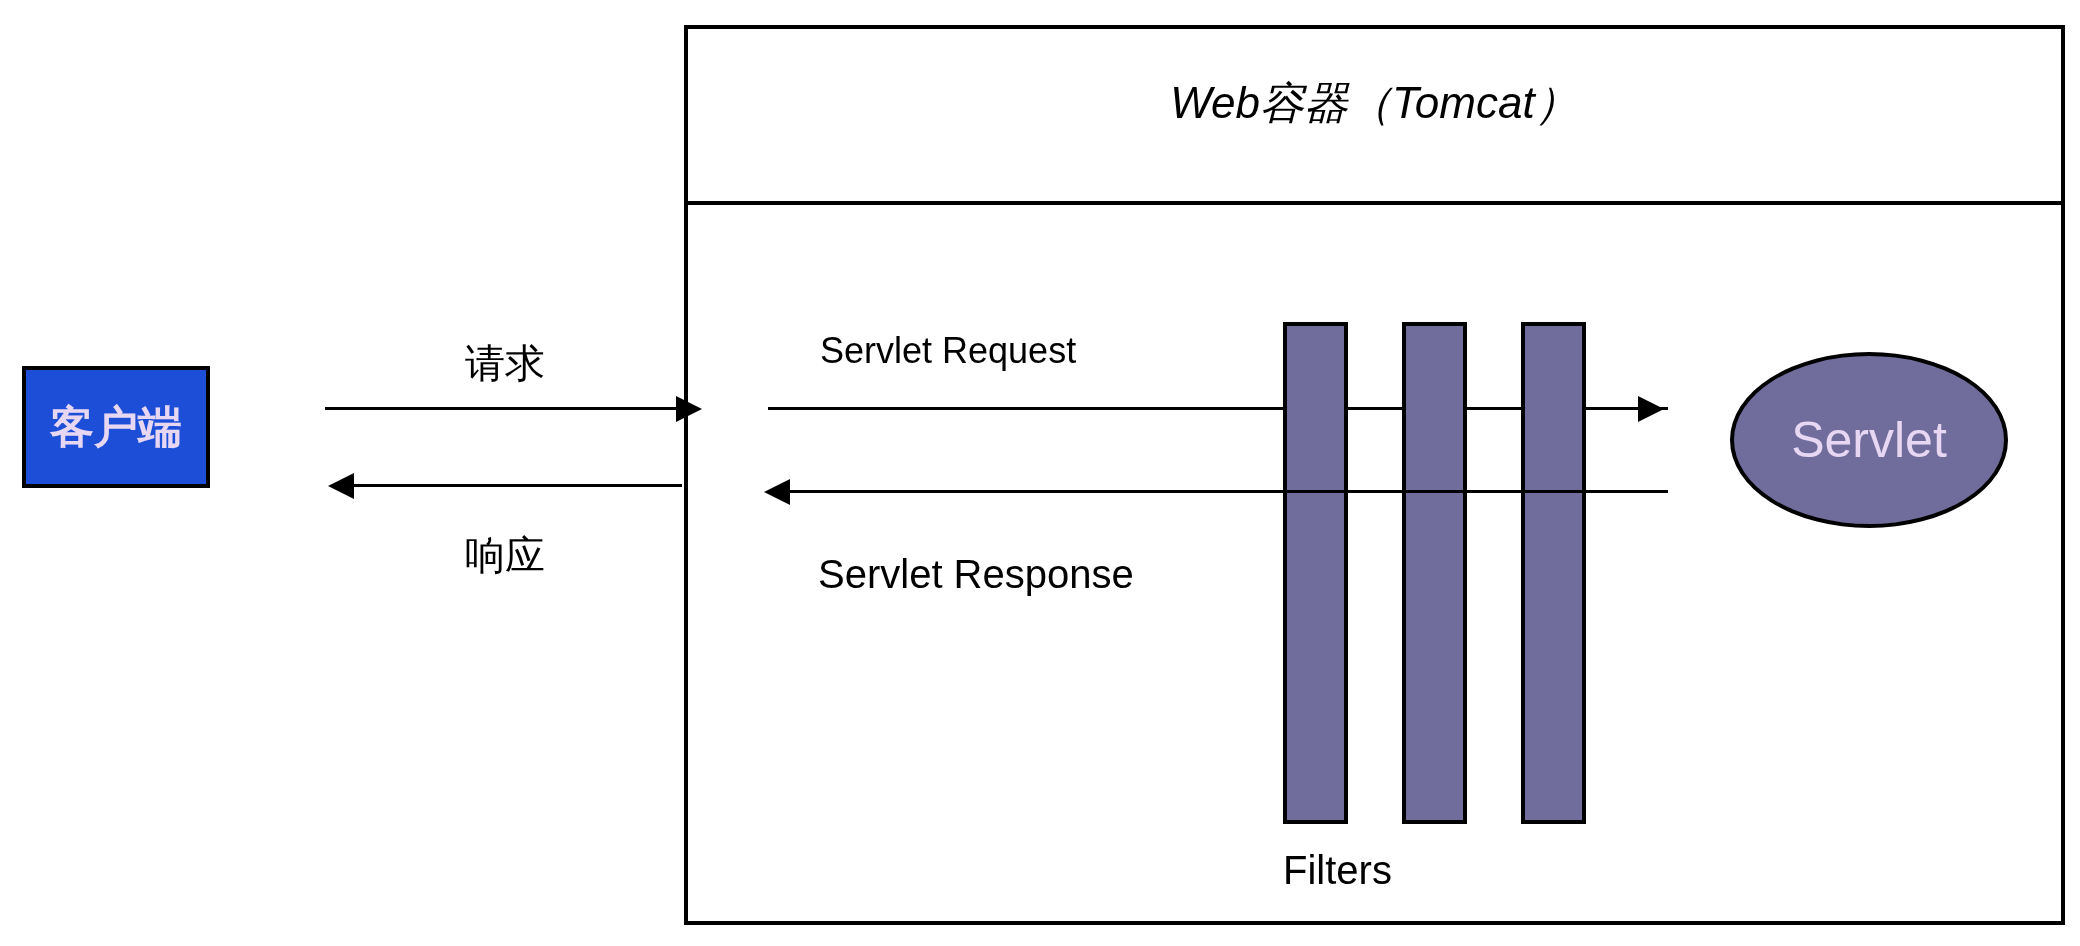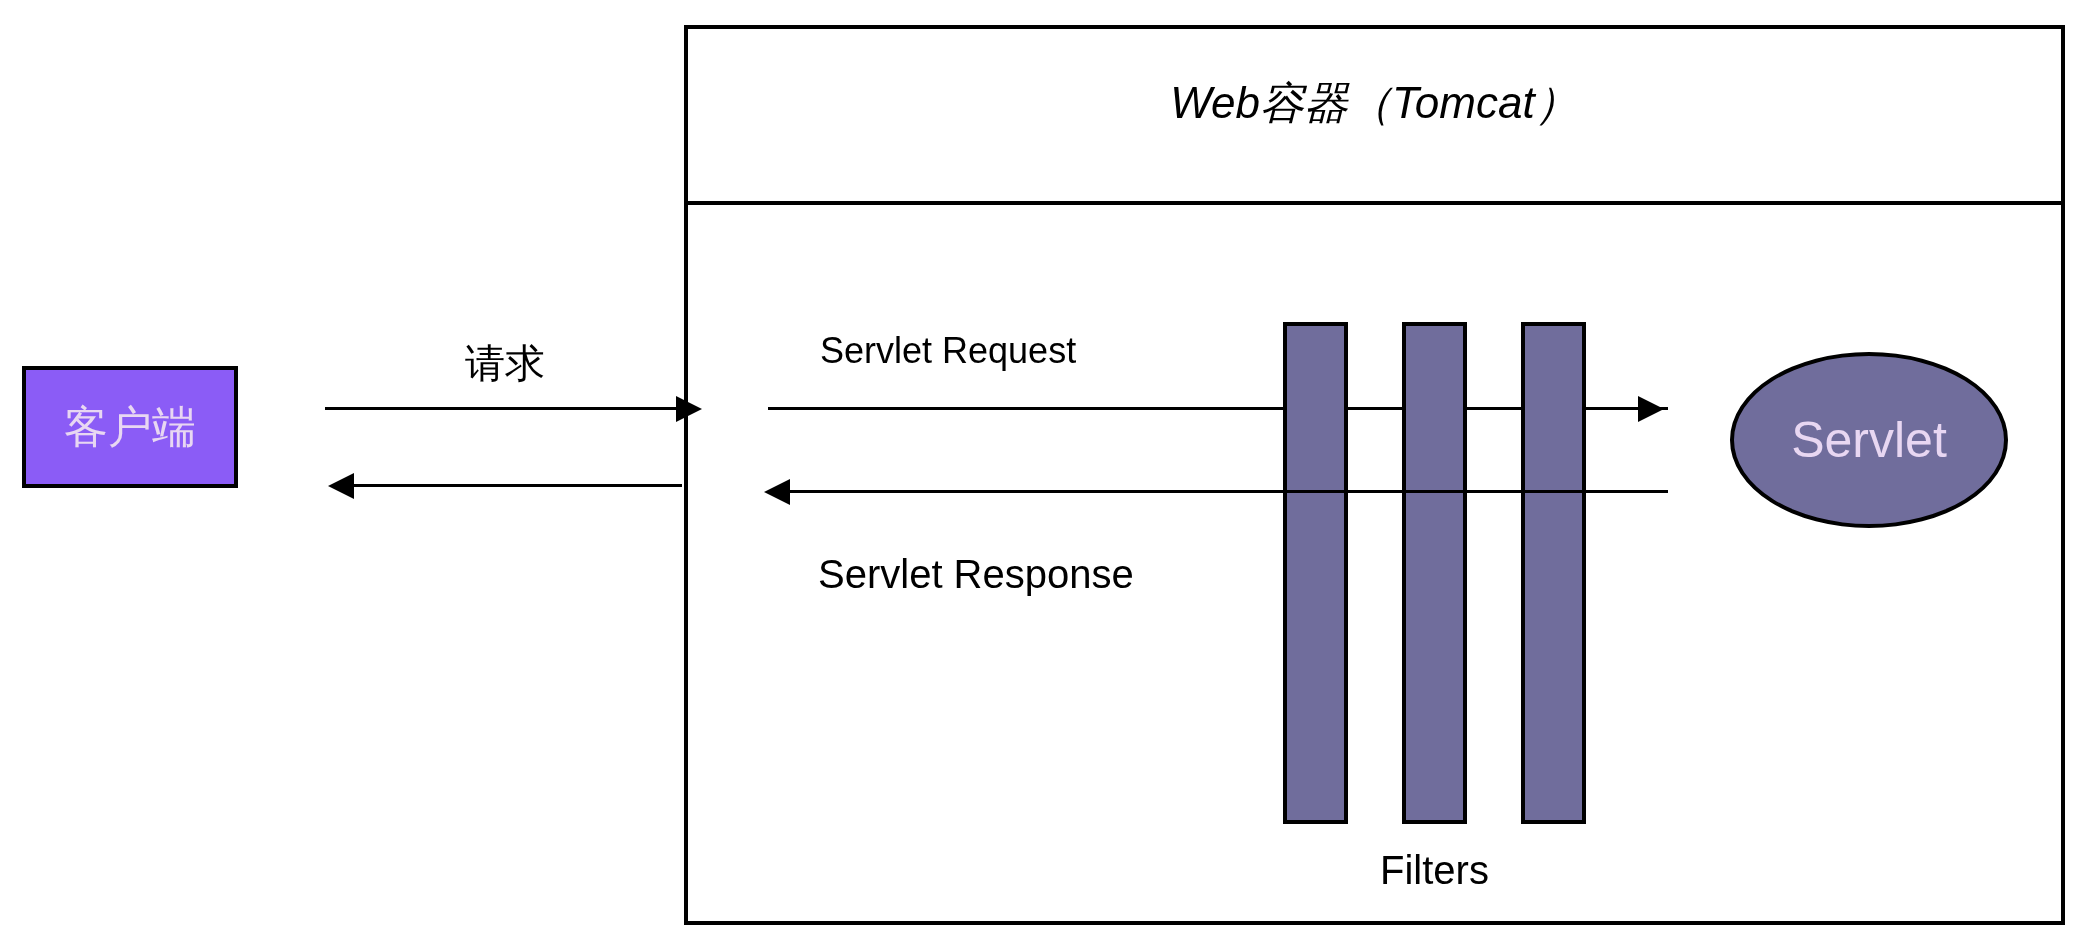--- a/index.html
+++ b/index.html
@@ -48,31 +48,32 @@
     color: #000000;
     letter-spacing: 0px;
     white-space: nowrap;
     font-style: italic;
   }
 
   
   .client-box {
     left: 22px;
     top: 366px;
-    width: 216px;
+    width: 188px;
     height: 122px;
-    background: #8b5cf6;
+    background: #1d4ed8;
     border: 4px solid #000000;
     box-sizing: border-box;
     display: flex;
     align-items: center;
     justify-content: center;
     font-size: 44px;
     color: #e8d7f2;
     white-space: nowrap;
+    font-weight: bold;
   }
 
   
   .line-h {
     height: 3px;
     background: #000000;
   }
   .arrow-right-head {
     width: 0; height: 0;
     border-top: 13px solid transparent;
@@ -141,21 +142,21 @@
     box-sizing: border-box;
   }
   .filter-1 { left: 1283px; }
   .filter-2 { left: 1402px; }
   .filter-3 { left: 1521px; }
 
   .label-filters {
     left: 1283px;
     top: 848px;
     width: 303px;
-    text-align: center;
+    text-align: left;
     font-size: 40px;
     color: #000000;
     white-space: nowrap;
   }
 
   
   .servlet-ellipse {
     left: 1730px;
     top: 352px;
     width: 278px;
@@ -182,20 +183,21 @@
   <div class="abs container-title">Web容器（Tomcat）</div>
 
   <div class="abs client-box">客户端</div>
 
   <div class="abs line-h outer-req-line"></div>
   <div class="abs arrow-right-head outer-req-head"></div>
   <div class="abs label-request">请求</div>
 
   <div class="abs line-h outer-res-line"></div>
   <div class="abs arrow-left-head outer-res-head"></div>
+  <div class="abs label-response">响应</div>
 
   <div class="abs line-h inner-req-line"></div>
   <div class="abs arrow-right-head inner-req-head"></div>
   <div class="abs label-servlet-request">Servlet Request</div>
 
   <div class="abs filter-bar filter-1"></div>
   <div class="abs filter-bar filter-2"></div>
   <div class="abs filter-bar filter-3"></div>
 
   <div class="abs line-h inner-res-line"></div>

